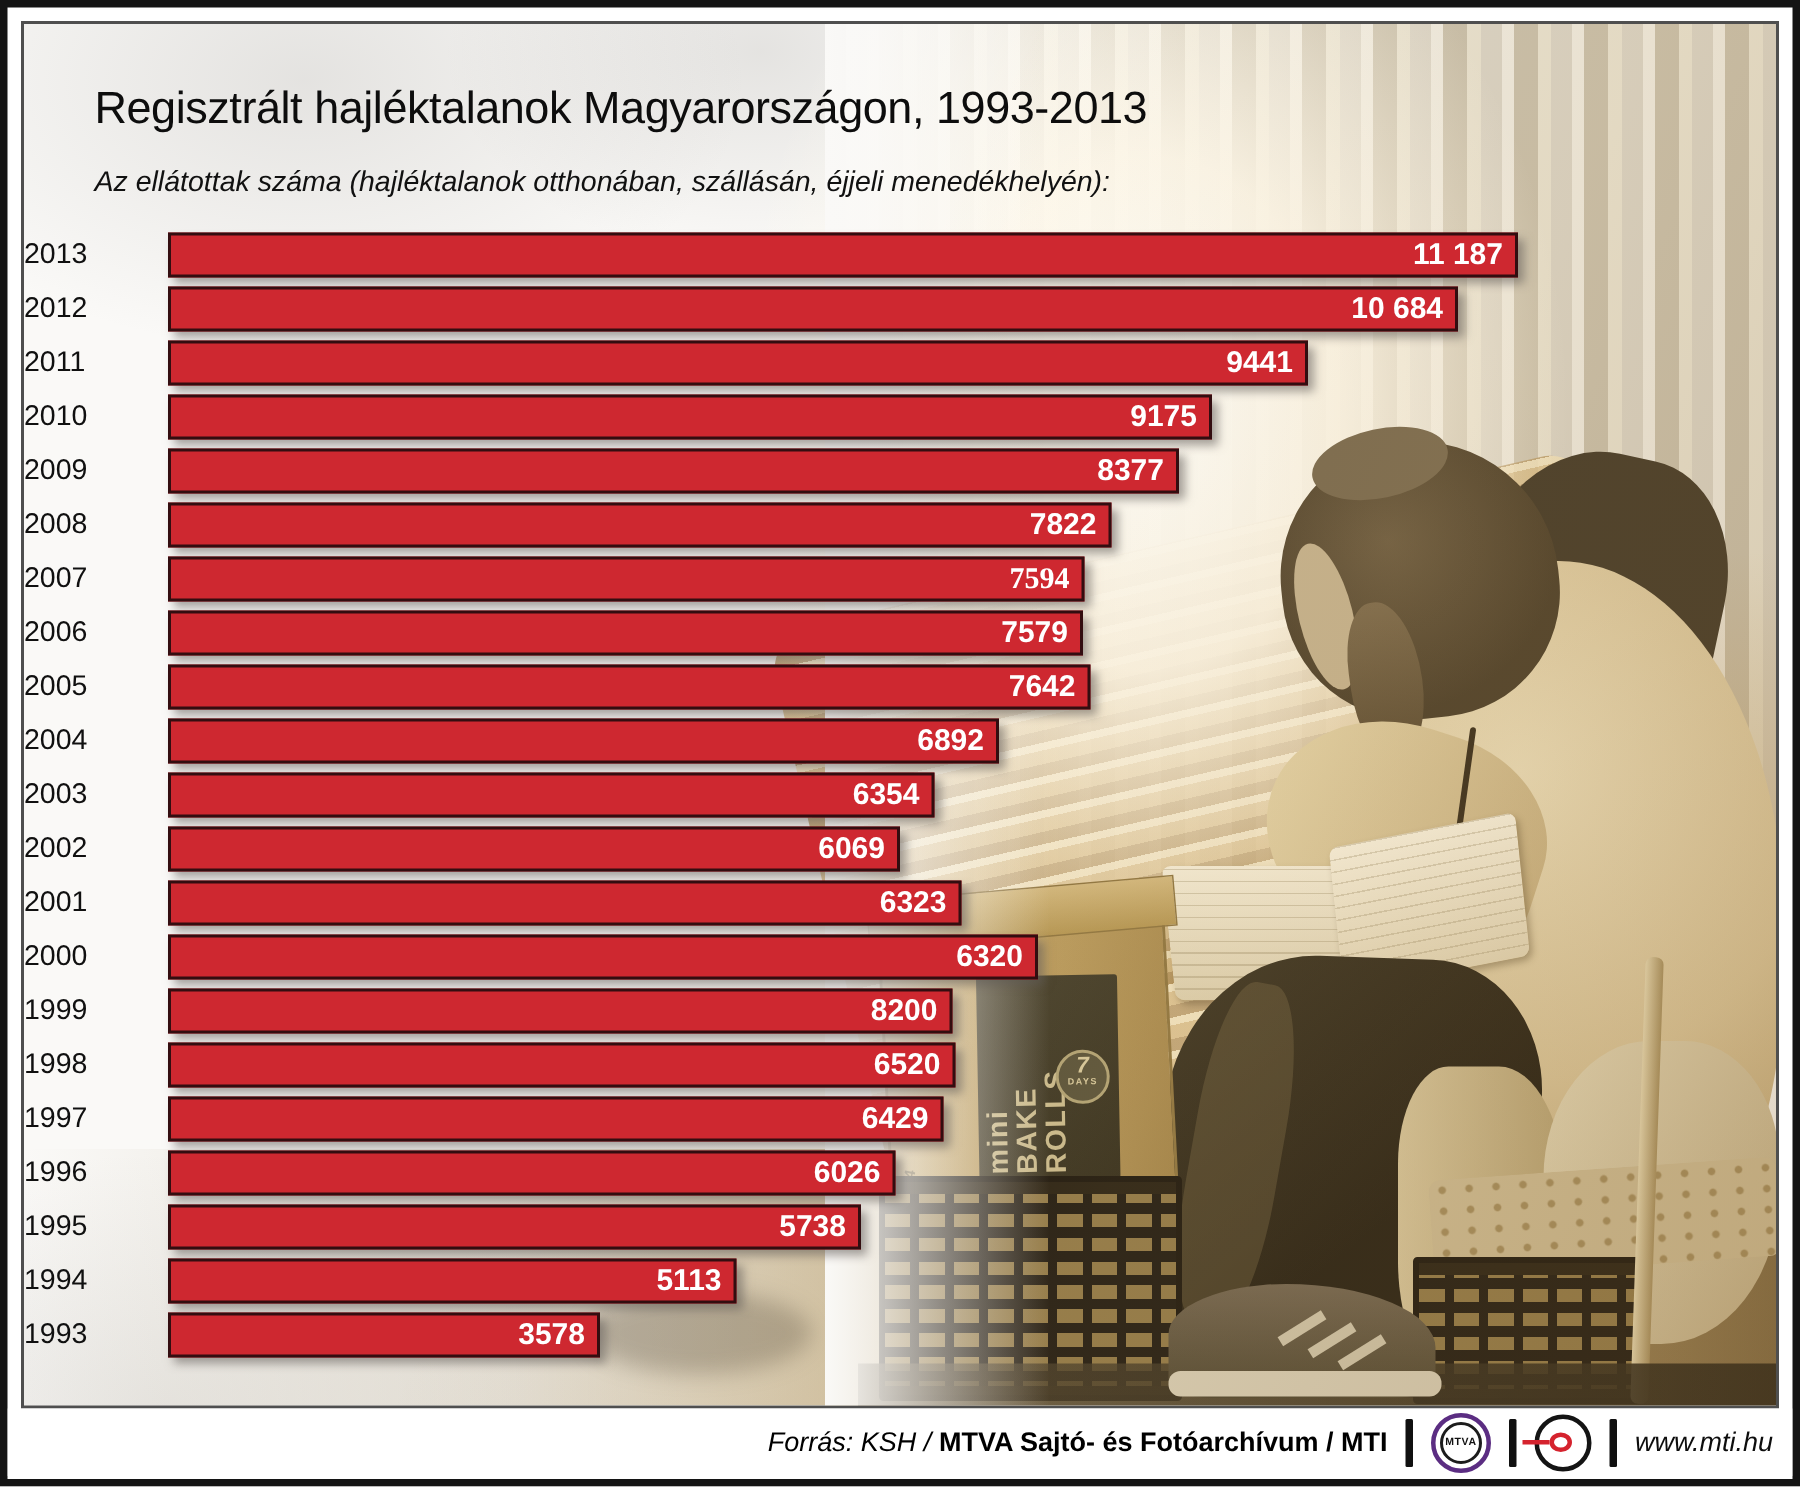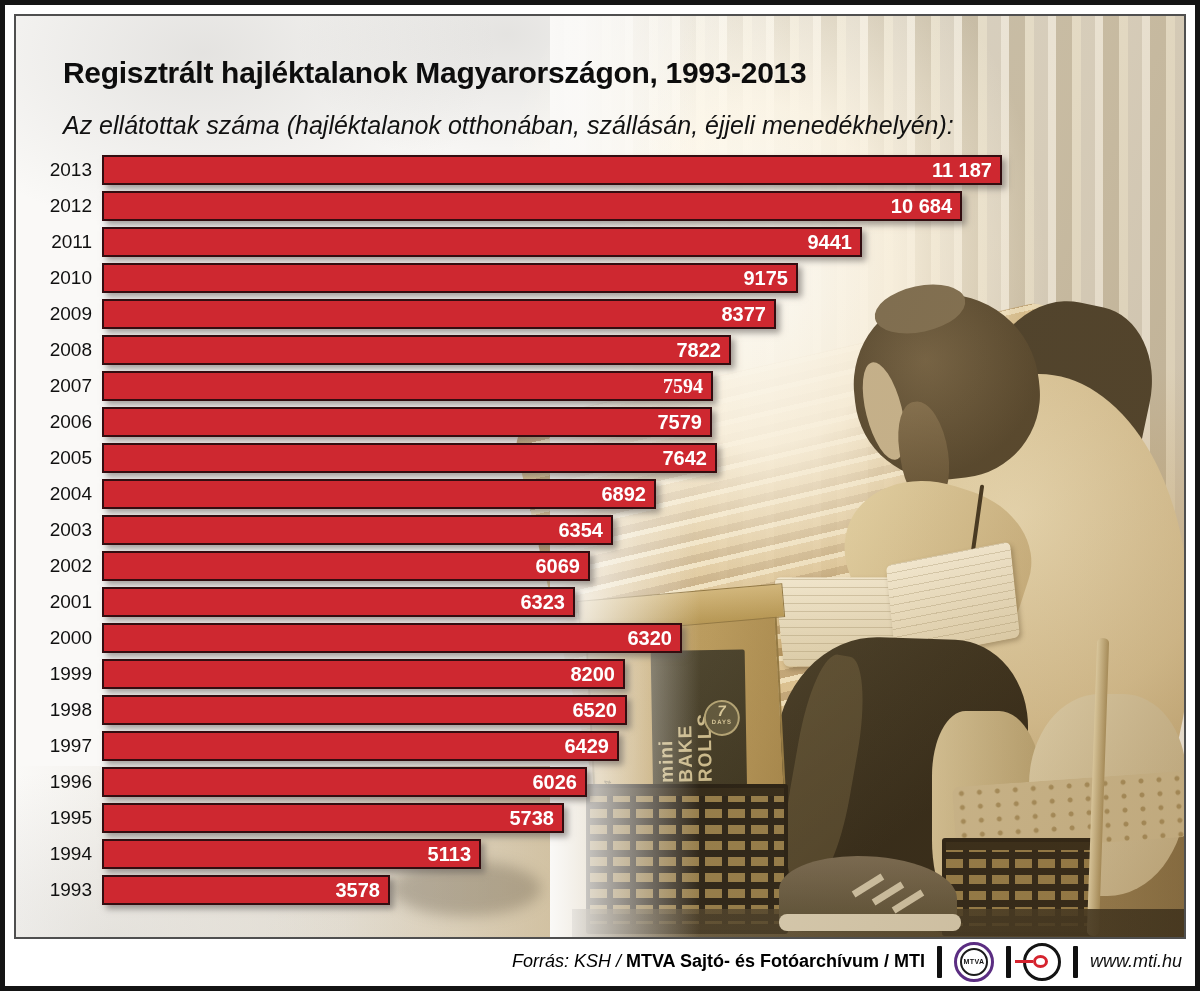--- a/index.html
+++ b/index.html
@@ -130,27 +130,27 @@
   .ground { left:556px; top:893px; width:612px; height:28px;
             background:linear-gradient(90deg, rgba(74,64,46,.75), rgba(38,33,23,.92)); }
   .sepia-wash { inset:0;
             background:linear-gradient(115deg, rgba(255,255,255,0) 42%,
                rgba(198,158,88,.14) 68%, rgba(150,110,50,.26) 100%); }
   .photo-left-fade { left:534px; top:0; width:150px; height:100%;
             background:linear-gradient(90deg,#faf9f7 0%, rgba(250,249,247,0) 100%); }
 
   
   .header { position:absolute; left:47px; top:40px; z-index:5; }
-  .title { font-size:30px; font-weight:bold; color:#0d0d0d; letter-spacing:-.3px; }
-  .subtitle { margin-top:21px; font-size:25px; font-style:italic; color:#111; }
+  .title { font-size:30px; font-weight:normal; color:#0d0d0d; letter-spacing:-.3px; }
+  .subtitle { margin-top:21px; font-size:19px; font-style:italic; color:#111; }
 
   
   .chart { position:absolute; left:0; top:139px; width:100%; z-index:5; }
   .row { display:flex; align-items:center; height:30px; margin-bottom:6px; }
-  .ylabel { width:86px; padding-right:10px; text-align:right; font-size:19px; color:#101010; }
+  .ylabel { width:96px; padding-right:10px; font-size:19px; color:#101010; }
   .bar { height:30px; background:var(--bar,#ce2830); border:2px solid #330d10;
          box-shadow:4px 4px 6px rgba(95,90,85,.55);
          display:flex; align-items:center; justify-content:flex-end;
          color:var(--bar-text,#fff); font-weight:bold; font-size:20px; padding-right:8px; }
 
   
   .footer { position:absolute; left:0; right:0; bottom:2px; height:45px; background:#fff;
             display:flex; align-items:center; justify-content:flex-end;
             gap:12px; padding-right:13px; }
   .src { font-size:18px; color:#000; white-space:nowrap; }
@@ -306,21 +306,21 @@
           </div>
         </div>
         <div class="row">
           <div class="ylabel">2002</div>
           <div class="bar" style="width: 488px;">
             <span>6069</span>
           </div>
         </div>
         <div class="row">
           <div class="ylabel">2001</div>
-          <div class="bar" style="width: 473px;">
+          <div class="bar" style="width: 529px;">
             <span>6323</span>
           </div>
         </div>
         <div class="row">
           <div class="ylabel">2000</div>
           <div class="bar" style="width: 580px;">
             <span>6320</span>
           </div>
         </div>
         <div class="row">

